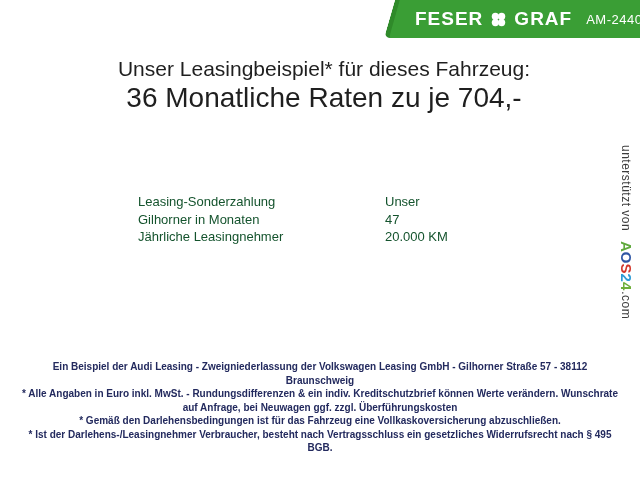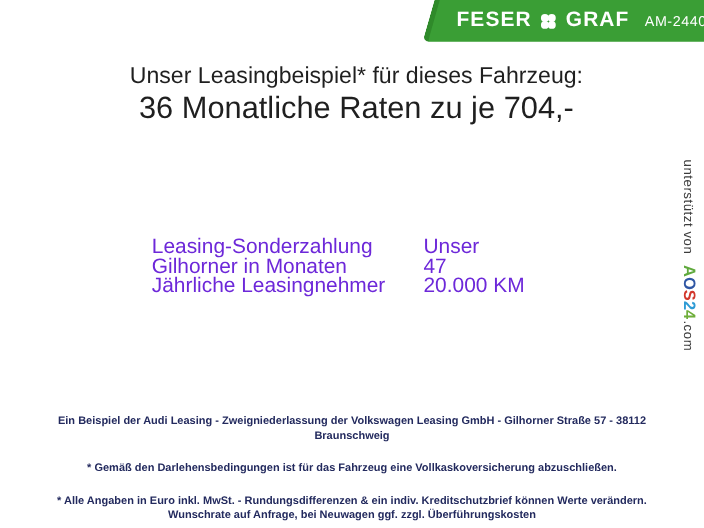--- a/index.html
+++ b/index.html
@@ -57,23 +57,22 @@
     color: #1f1f1f;
   }
   .heading-line1 { font-size: 21px; line-height: 26px; }
   .heading-line2 { font-size: 28px; line-height: 32px; font-weight: normal; }
 
   
   .details {
     position: absolute;
     top: 193px;
     left: 138px;
-    font-size: 19px;
-    color: #6d28d9;
-    margin-top: 23px;
+    font-size: 13px;
+    color: #14532d;
   }
   .detail-row { display: flex; line-height: 17.5px; }
   .detail-label { width: 247px; }
   .detail-value { }
 
   
   .support {
     position: absolute;
     top: 145px;
     right: 5px;
@@ -98,21 +97,21 @@
   .footer {
     position: absolute;
     top: 360px;
     left: 20px;
     width: 600px;
     text-align: center;
     font-size: 10px;
     font-weight: bold;
     line-height: 13.5px;
   }
-  .footer p { margin: 16px; }
+  .footer p { margin: 0; }
 </style>
 </head>
 <body>
 
 <div class="banner" style="background: rgb(58, 158, 53);">
   <div class="banner-inner">
     <span class="brand-word">FESER</span>
     <span class="clover">
       <svg viewBox="0 0 24 24" width="17" height="17" aria-hidden="true">
         <g fill="#ffffff">
@@ -147,15 +146,16 @@
     <span class="detail-value">20.000 KM</span>
   </div>
 </div>
 
 <div class="support">
   <span>unterstützt von </span><span class="support-brand"><span style="color: rgb(95, 169, 60);">A</span><span style="color: rgb(47, 86, 164);">O</span><span style="color: rgb(210, 55, 44);">S</span><span style="color: rgb(46, 155, 213);">2</span><span style="color: rgb(111, 174, 58);">4</span></span><span class="support-suffix">.com</span>
 </div>
 
 <div class="footer" style="color: rgb(35, 42, 94);">
   <p>Ein Beispiel der Audi Leasing - Zweigniederlassung der Volkswagen Leasing GmbH - Gilhorner Straße 57 - 38112 Braunschweig</p>
+  <p>* Alle Angaben in Euro inkl. MwSt. - Rundungsdifferenzen &amp; ein indiv. Kreditschutzbrief können Werte verändern. Wunschrate auf Anfrage, bei Neuwagen ggf. zzgl. Überführungskosten</p>
   <p>* Gemäß den Darlehensbedingungen ist für das Fahrzeug eine Vollkaskoversicherung abzuschließen.</p>
-  <p>* Alle Angaben in Euro inkl. MwSt. - Rundungsdifferenzen &amp; ein indiv. Kreditschutzbrief können Werte verändern. Wunschrate auf Anfrage, bei Neuwagen ggf. zzgl. Überführungskosten</p>
+  <p>* Ist der Darlehens-/Leasingnehmer Verbraucher, besteht nach Vertragsschluss ein gesetzliches Widerrufsrecht nach § 495 BGB.</p>
 </div>
 
 </body></html>

